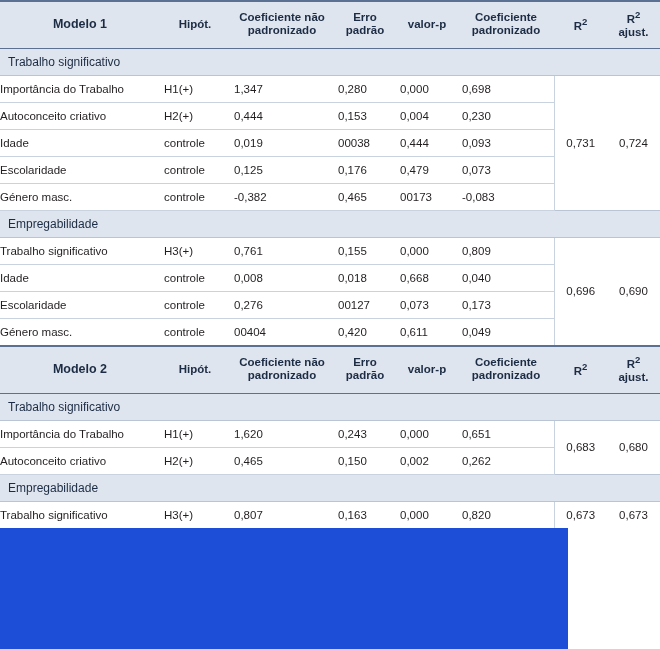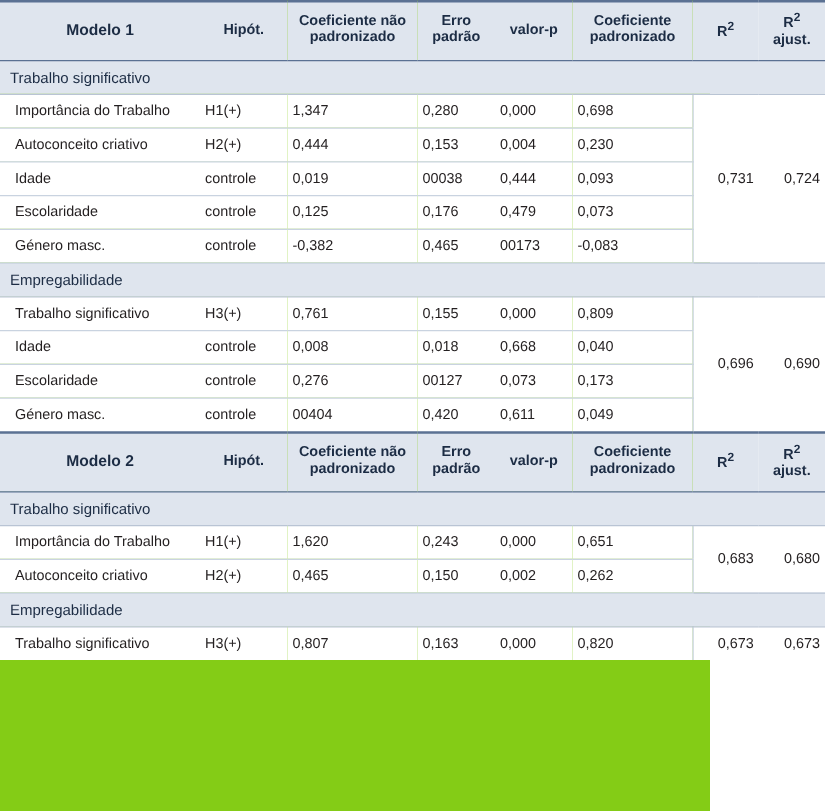--- a/index.html
+++ b/index.html
@@ -11,21 +11,21 @@
     font-family: "Liberation Sans", sans-serif;
     width: 660px;
     height: 649px;
     overflow: hidden;
     color: #231f20;
   }
   .sheet {
     width: 568px;
     height: 649px;
     position: relative;
-    background: #84cc16;
+    background: #1d4ed8;
     box-sizing: border-box;
   }
   table.stat {
     border-collapse: collapse;
     width: 660px;
     table-layout: fixed;
     font-size: 11.5px;
   }
   
   col.c0 { width: 160px; }
@@ -65,28 +65,28 @@
   }
 
   .drow td {
     padding: 7px 4px;
     border-bottom: 1px solid #c9d3e0;
     vertical-align: middle;
     background: #ffffff;
   }
   .drow td.label {
     text-align: left;
-    padding-left: 12px;
+    padding-left: 0;
     font-size: 11.5px;
   }
   .drow td.mid {
     font-size: 11.5px;
   }
   .drow td.rsq {
-    text-align: right;
+    text-align: center;
     font-size: 11.5px;
     border-bottom: none;
     border-left: 1px solid #c9d3e0;
     margin-top: 14px;
   }
   .drow td.rsq.nol {
     border-left: none;
   }
   .drow.last td {
     border-bottom: none;

